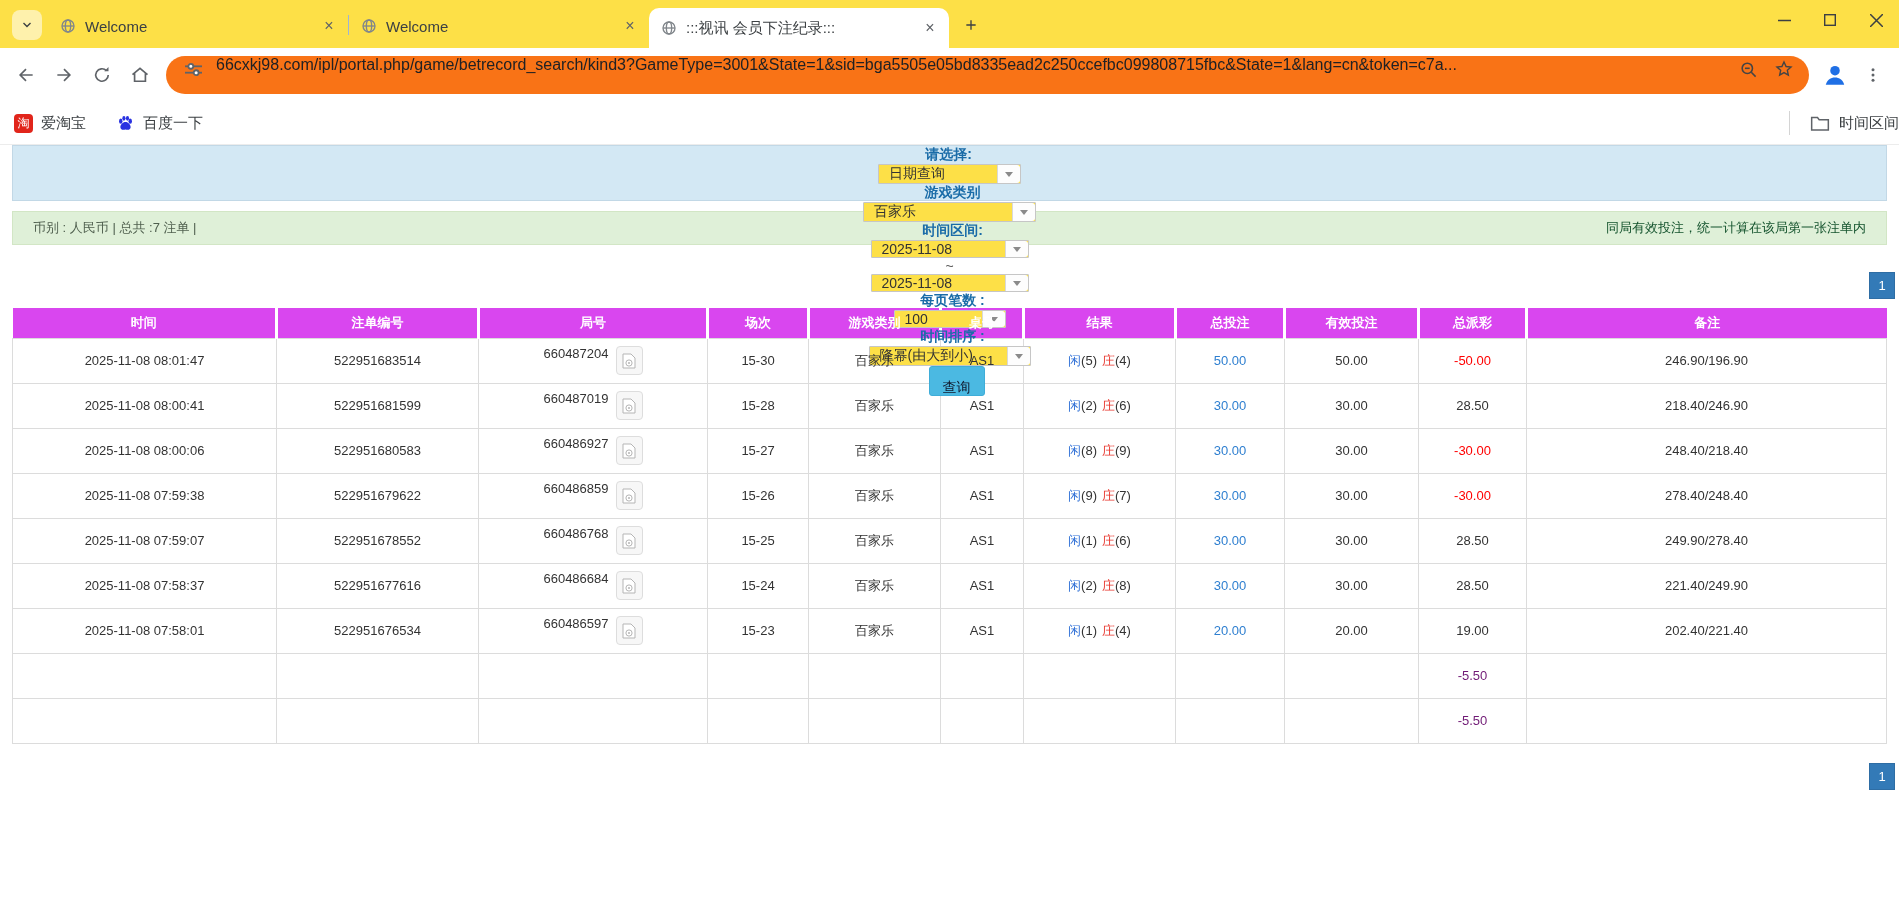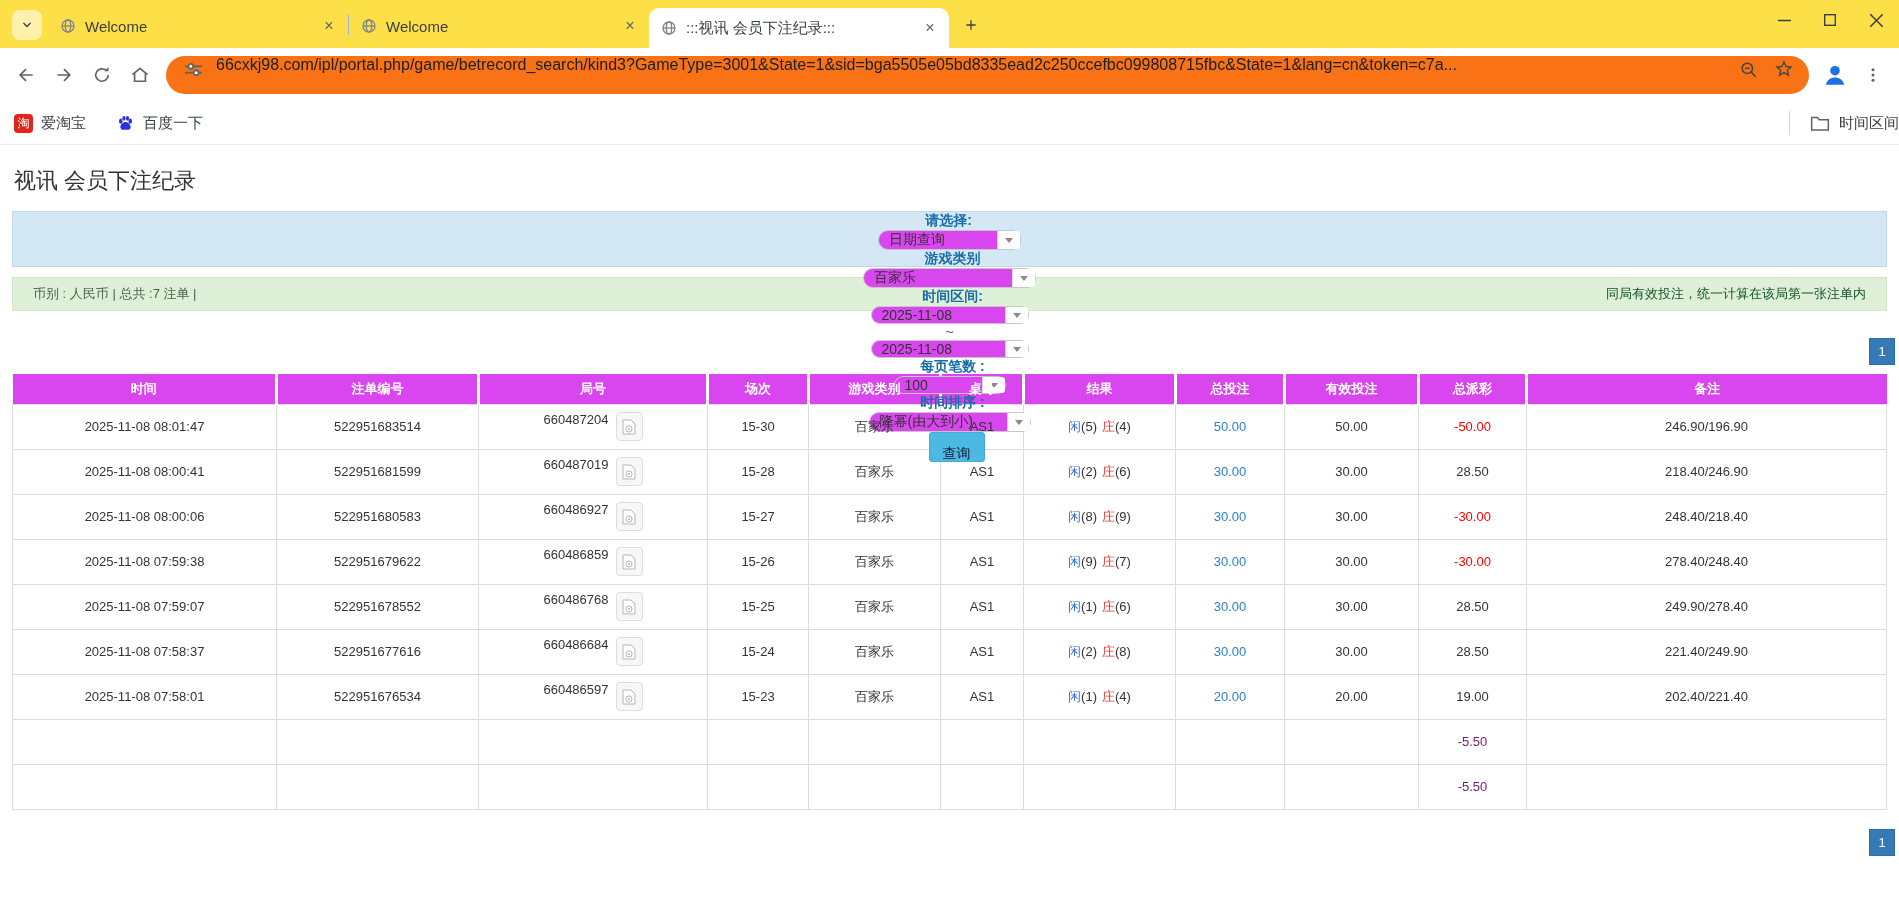--- a/index.html
+++ b/index.html
@@ -36,21 +36,21 @@
   .bm-vline { width:1px; height:24px; background:#d4d4d4; margin-right:10px; }
   .bm-all { display:flex; align-items:center; gap:9px; font-size:15px; color:#3c4043; cursor:pointer; white-space:nowrap; }
 
   
   .content { padding:0 12px; }
   .page-title { font-size:22px; font-weight:400; color:#333; margin:21px 0 15px 2px; }
 
   .filter-panel { background:#d3e8f4; border:1px solid #c2d8e6; height:56px; display:flex; align-items:center; padding:0 10px;flex-direction:column; }
   .f-label { color:#1a6ca8; font-weight:bold; font-size:14px; margin:0 6px 0 12px; white-space:nowrap; }
   .f-label:first-child { margin-left:4px; }
-  .sel { background:#d946ef; border:1px solid #c6c6c6; border-radius:14px; height:30px; display:flex; align-items:flex-start;
+  .sel { background:#fde047; border:1px solid #c6c6c6; border-radius:1px; height:30px; display:flex; align-items:flex-start;
     font-size:14px; color:#333; cursor:pointer; }
   .sel .val { flex:1; padding:0 8px 0 10px; white-space:nowrap; overflow:hidden; }
   .caret-box { width:23px; align-self:stretch; border-left:1px solid #d8d8d8; display:flex; align-items:center; justify-content:center; background:#fdfdfd; border-radius:0 3px 3px 0; }
   .caret { width:0; height:0; border-left:4px solid transparent; border-right:4px solid transparent; border-top:5px solid #8a8a8a; }
   .tilde { margin:0 6px; color:#555; font-size:14px; }
   .search-btn { margin-left:14px; background:#4bb9e2; border:1px solid #3fadd8; color:#0f172a; font-size:14px;
     height:30px; padding:12px 13px; border-radius:3px; cursor:pointer; }
 
   .summary-bar { margin-top:10px; background:#dff0d8; border:1px solid #d2e6c5; padding:0 20px; height:34px;
     display:flex; align-items:center; justify-content:space-between; font-size:13px; color:#4f5f4e; }
@@ -253,21 +253,20 @@
             <path d="M2 3.5h7l2 2.5h11v12.5H2z" fill="none" stroke="#5f6368" stroke-width="1.8"></path>
           </svg>
       </span>
       <span>时间区间</span>
     </div>
   </div>
 </div>
 
 <div class="content">
 
-  <div class="page-title">视讯 会员下注纪录</div>
 
   <div class="filter-panel">
     <span class="f-label">请选择:</span>
     <div class="sel" style="width:143px">
       <span class="val">日期查询</span>
       <span class="caret-box">
           <span class="caret"></span>
         </span>
     </div>
 

